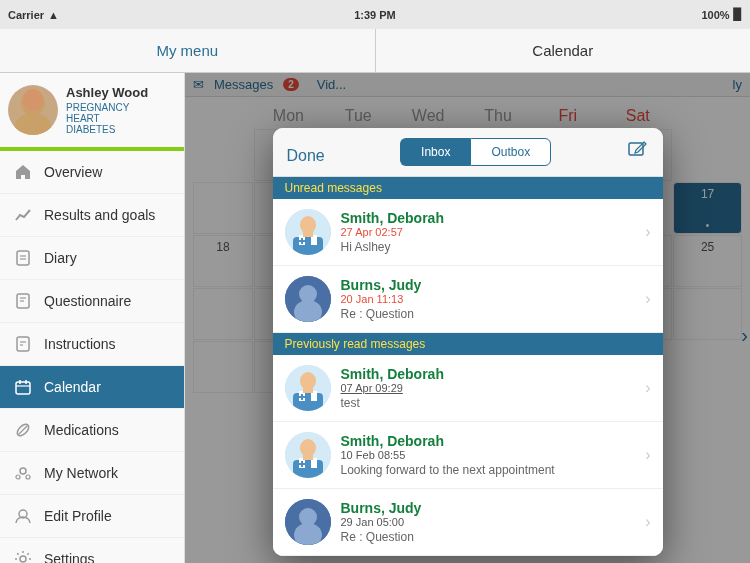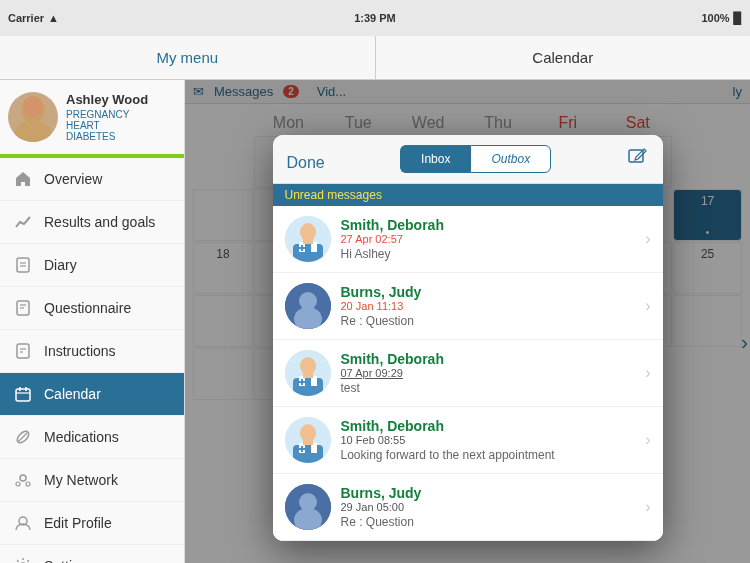--- a/index.html
+++ b/index.html
@@ -1,20 +1,20 @@
 <!DOCTYPE html>
 <html><head>
   <meta charset="utf-8">
   <style>
     * { box-sizing: border-box; margin: 0; padding: 0; }
     body { width: 750px; height: 563px; overflow: hidden; font-family: -apple-system, 'Helvetica Neue', Arial, sans-serif; background: #f0f0f0; position: relative; }
 
     
     .status-bar {
-      height: 36px;
+      height: 29px;
       background: #e8e8e8;
       display: flex;
       justify-content: space-between;
       align-items: center;
       padding: 0 8px;
       font-size: 11px;
       font-weight: 600;
       color: #333;
     }
     .status-bar-left { display: flex; align-items: center; gap: 4px; }
@@ -234,21 +234,21 @@
     }
     .modal-tab {
       padding: 6px 20px;
       font-size: 12px;
       border: 1px solid #2a6f96;
       cursor: pointer;
       background: #fff;
       color: #2a6f96;
     }
     .modal-tab:first-child { border-radius: 6px 0 0 6px; border-right: none; }
-    .modal-tab:last-child { border-radius: 0 6px 6px 0; font-style: italic; }
+    .modal-tab:last-child { border-radius: 0 6px 6px 0; }
     .modal-tab.active { background: #2a6f96; color: #fff; }
     .modal-compose-btn {
       color: #2a6f96;
       font-size: 18px;
       cursor: pointer;
       margin-left: 14px;
     }
 
     
     .msg-section-header {
@@ -548,20 +548,21 @@
             </div>
             <div class="msg-content">
               <div class="msg-name">Burns, Judy</div>
               <div class="msg-date">20 Jan 11:13</div>
               <div class="msg-preview">Re : Question</div>
             </div>
             <span class="msg-chevron">›</span>
           </div>
         </div>
 
+        <div class="msg-section-header">Previously read messages</div>
         <div class="msg-list">
 
           <div class="msg-item">
             <div class="msg-avatar nurse">
               <svg width="46" height="46" viewBox="0 0 46 46">
                 <rect width="46" height="46" fill="#d4eaf7"></rect>
                 <ellipse cx="23" cy="16" rx="8" ry="9" fill="#f0c090"></ellipse>
                 <rect x="8" y="28" width="30" height="20" rx="4" fill="#4a8fc4"></rect>
                 <rect x="14" y="26" width="6" height="10" fill="#fff"></rect>
                 <rect x="26" y="26" width="6" height="10" fill="#fff"></rect>

